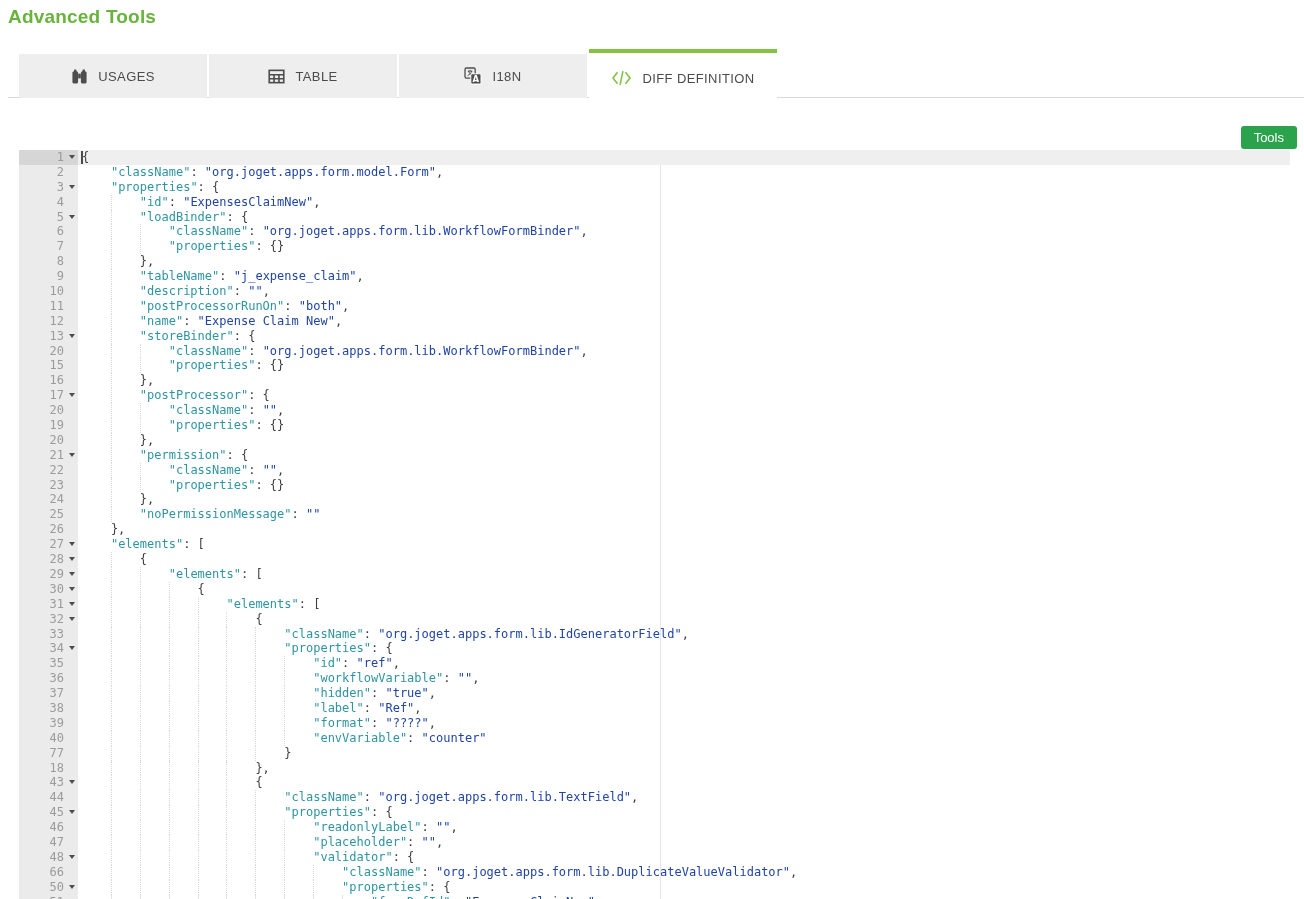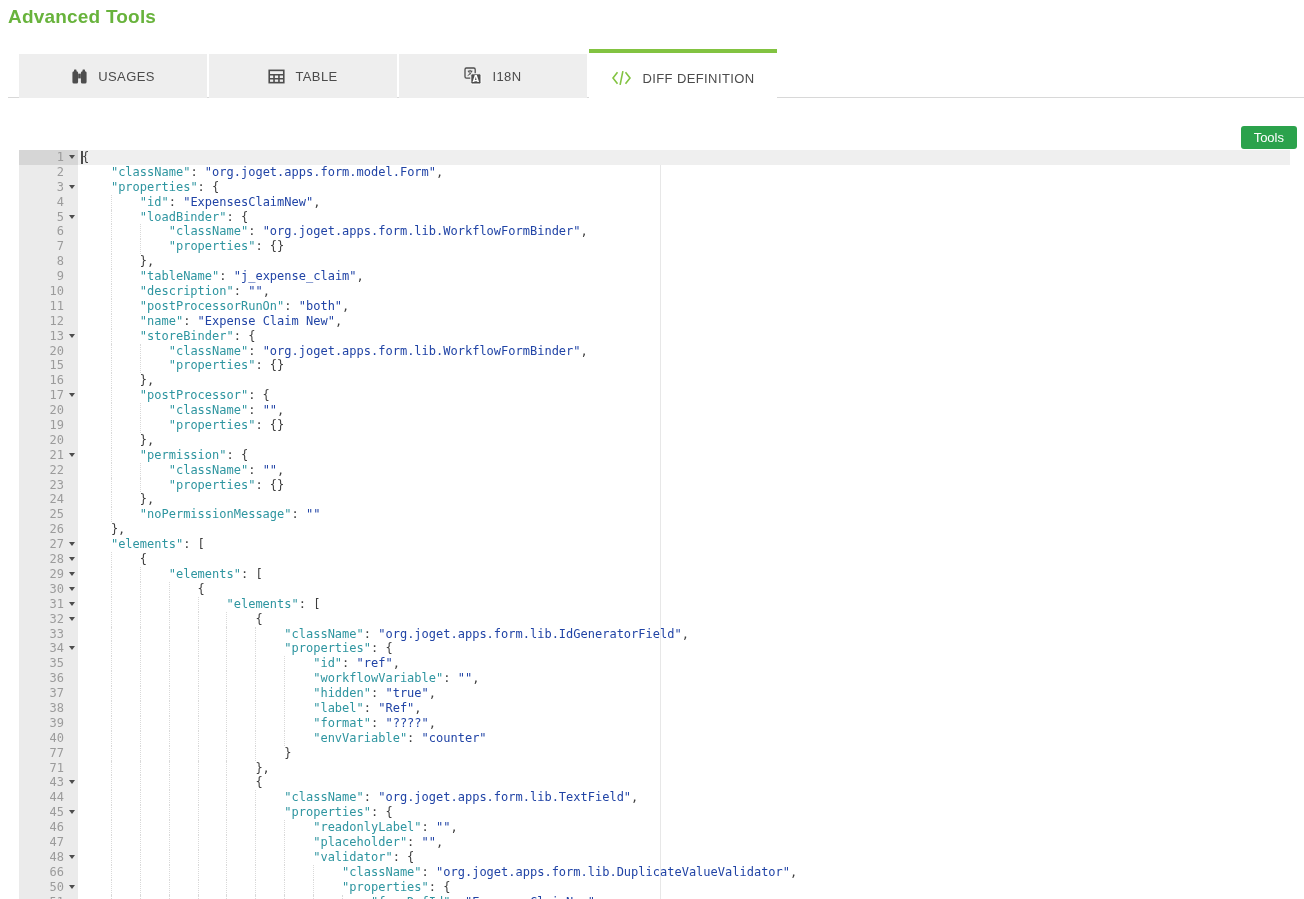--- a/index.html
+++ b/index.html
@@ -274,21 +274,21 @@
       </div>
       <div class="row">
         <div class="gut">40</div>
         <div class="code"><span class="guide" style="left:calc(4ch + 4px)"></span><span class="guide" style="left:calc(8ch + 4px)"></span><span class="guide" style="left:calc(12ch + 4px)"></span><span class="guide" style="left:calc(16ch + 4px)"></span><span class="guide" style="left:calc(20ch + 4px)"></span><span class="guide" style="left:calc(24ch + 4px)"></span><span class="guide" style="left:calc(28ch + 4px)"></span>                                <span class="tk">"envVariable"</span>: <span class="ts">"counter"</span></div>
       </div>
       <div class="row">
         <div class="gut">77</div>
         <div class="code"><span class="guide" style="left:calc(4ch + 4px)"></span><span class="guide" style="left:calc(8ch + 4px)"></span><span class="guide" style="left:calc(12ch + 4px)"></span><span class="guide" style="left:calc(16ch + 4px)"></span><span class="guide" style="left:calc(20ch + 4px)"></span><span class="guide" style="left:calc(24ch + 4px)"></span>                            }</div>
       </div>
       <div class="row">
-        <div class="gut">71</div>
+        <div class="gut">18</div>
         <div class="code"><span class="guide" style="left:calc(4ch + 4px)"></span><span class="guide" style="left:calc(8ch + 4px)"></span><span class="guide" style="left:calc(12ch + 4px)"></span><span class="guide" style="left:calc(16ch + 4px)"></span><span class="guide" style="left:calc(20ch + 4px)"></span>                        },</div>
       </div>
       <div class="row">
         <div class="gut">43<span class="fold"></span></div>
         <div class="code"><span class="guide" style="left:calc(4ch + 4px)"></span><span class="guide" style="left:calc(8ch + 4px)"></span><span class="guide" style="left:calc(12ch + 4px)"></span><span class="guide" style="left:calc(16ch + 4px)"></span><span class="guide" style="left:calc(20ch + 4px)"></span>                        {</div>
       </div>
       <div class="row">
         <div class="gut">44</div>
         <div class="code"><span class="guide" style="left:calc(4ch + 4px)"></span><span class="guide" style="left:calc(8ch + 4px)"></span><span class="guide" style="left:calc(12ch + 4px)"></span><span class="guide" style="left:calc(16ch + 4px)"></span><span class="guide" style="left:calc(20ch + 4px)"></span><span class="guide" style="left:calc(24ch + 4px)"></span>                            <span class="tk">"className"</span>: <span class="ts">"org.joget.apps.form.lib.TextField"</span>,</div>
       </div>

